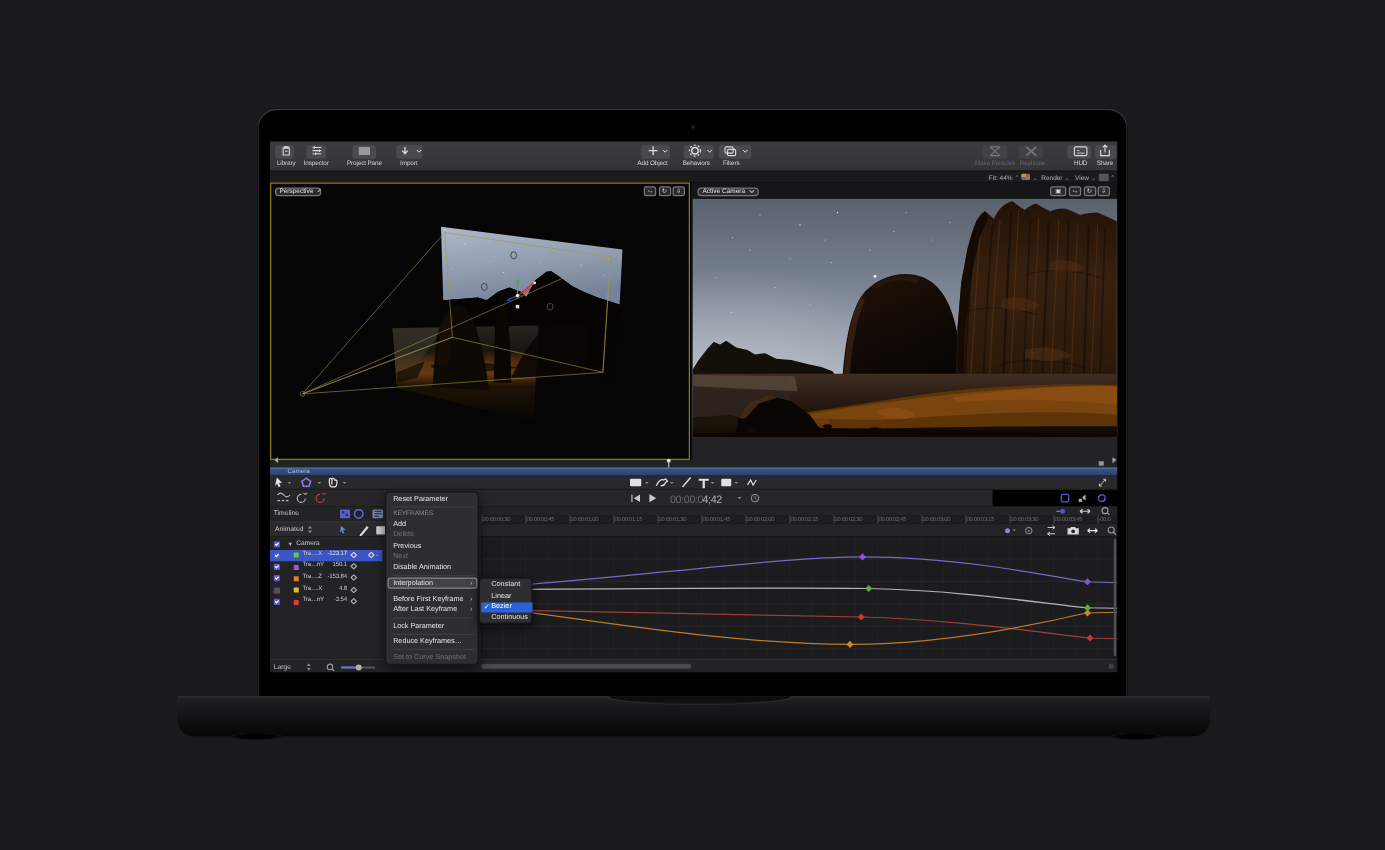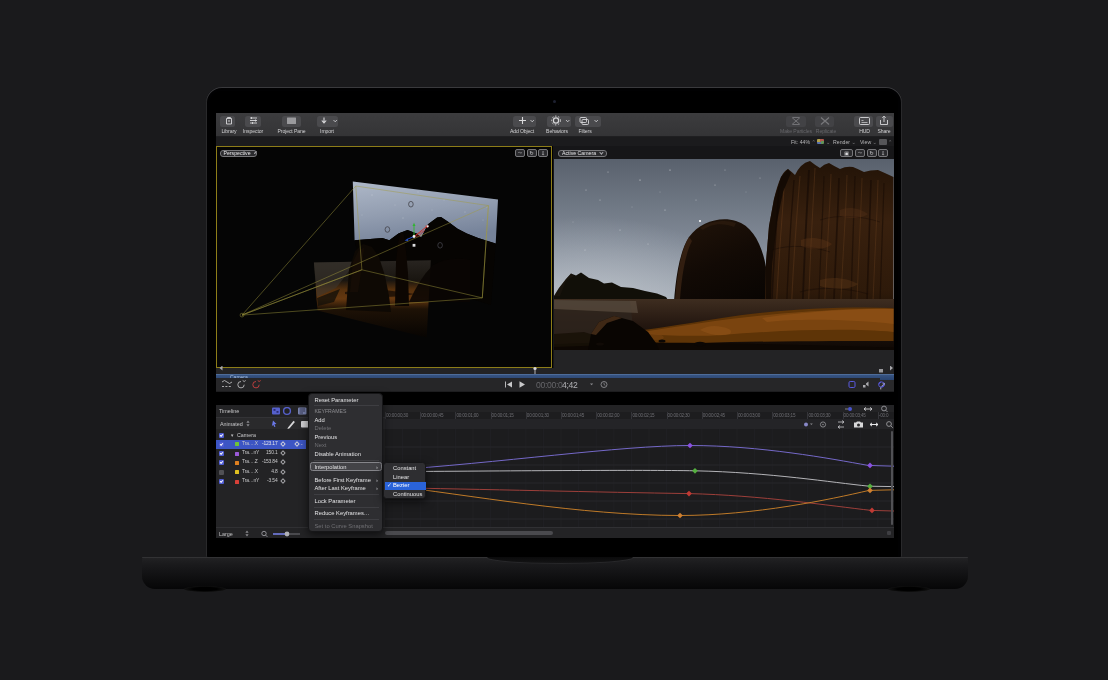--- a/index.html
+++ b/index.html
@@ -26,21 +26,21 @@
   #fitrow{left:0;top:23.5px;width:678px;height:9.5px;background:#1b1b1d;color:#b4b4b6;font-size:5.2px;}
   
   #viewL{left:-0.5px;top:32.5px;width:336px;height:222px;background:#050505;border:1.5px solid #8d7d18;}
   #viewR{left:337px;top:32.5px;width:341px;height:222px;background:#161618;}
   .pill{position:absolute;background:#2b2b2e;border:0.8px solid #77777a;border-radius:3px;color:#e8e8ea;font-size:5.2px;line-height:6.5px;padding:0 3px;height:7.5px;display:flex;align-items:center;white-space:nowrap;z-index:5;}
   .vbtn{position:absolute;background:#2b2b2e;border:0.8px solid #77777a;border-radius:2px;height:7.5px;width:10px;color:#dcdcde;font-size:5px;display:flex;align-items:center;justify-content:center;}
   
   #ministrip{left:0;top:254.5px;width:678px;height:6px;background:#232325;}
   #cambar{left:0;top:260.5px;width:678px;height:6px;background:linear-gradient(#3a5786,#294470);}
   #toolrow{left:0;top:266.5px;width:678px;height:12.5px;background:#29292b;border-bottom:1px solid #1d1d1f;}
-  #playrow{left:0;top:265px;width:664px;height:13px;background:#262628;}
+  #playrow{left:0;top:279px;width:578px;height:13px;background:#262628;}
   #tlrow{left:0;top:292px;width:169px;height:12px;background:#232325;}
   #animrow{left:0;top:304px;width:169px;height:12px;background:#2a2a2c;border-top:1px solid #333336;}
   #params{left:0;top:316px;width:169px;height:98px;background:#232325;}
   #rulerrow{left:169px;top:292px;width:509px;height:13px;background:#232325;}
   #ruler{left:169px;top:299px;width:509px;height:7px;background:#1d1d1f;overflow:hidden;}
   #kftools{left:169px;top:306px;width:509px;height:10px;background:#242427;}
   #kfarea{left:169px;top:316px;width:509px;height:98px;background:#1c1c1e;overflow:hidden;}
   #botbar{left:0;top:414px;width:678px;height:11px;background:#232325;border-top:1px solid #303033;}
   .prow{position:absolute;left:0;width:169px;height:9px;font-size:5.3px;color:#cacacc;}
   .sw{position:absolute;top:2.5px;width:4px;height:4px;border-radius:0.5px;}

